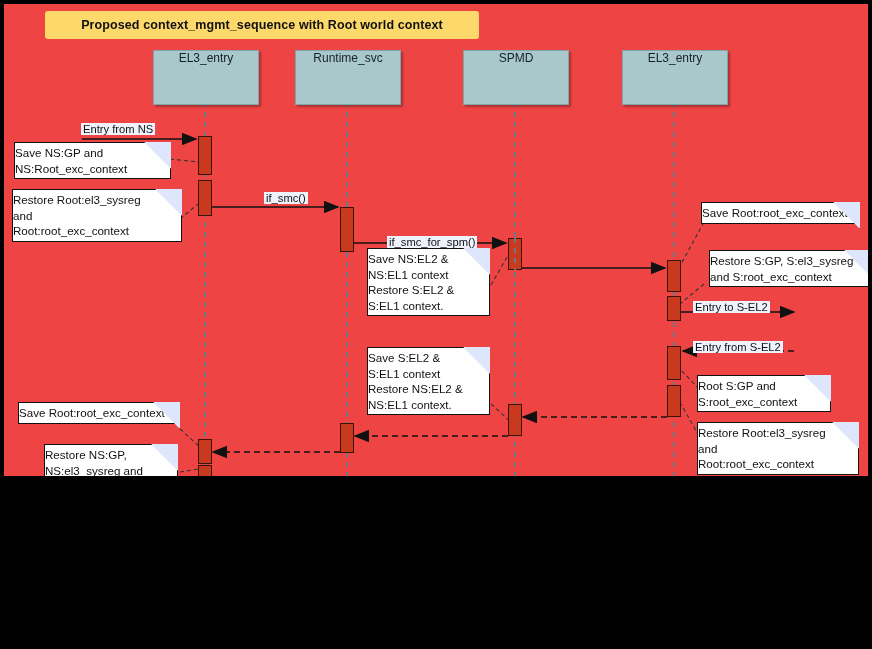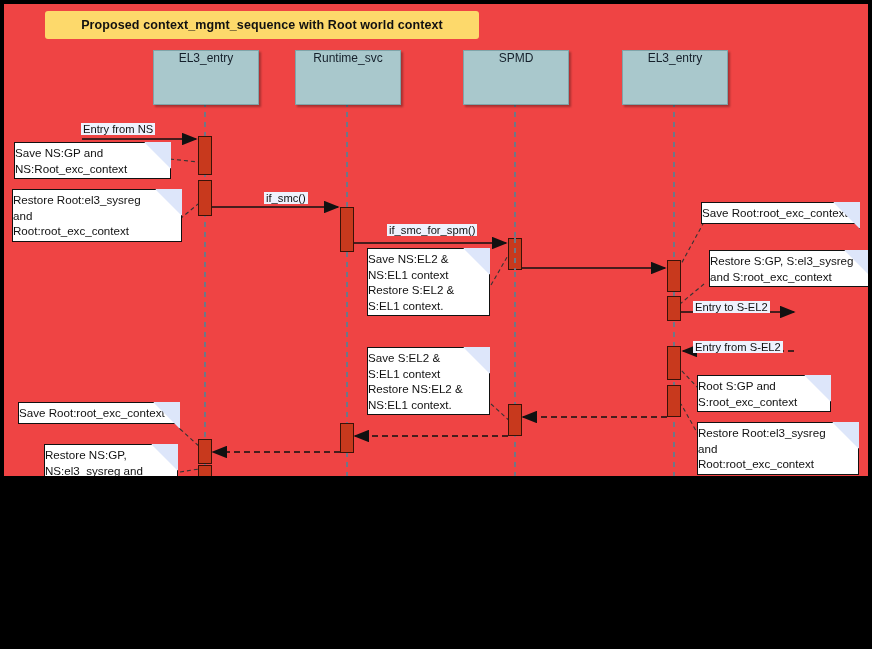--- a/index.html
+++ b/index.html
@@ -137,21 +137,21 @@
   <div class="act-bar" style="left:336px;top:419px;height:30px;"></div>
   <div class="act-bar" style="left:194px;top:435px;height:25px;"></div>
   <div class="act-bar" style="left:194px;top:461px;height:32px;"></div>
 
   <svg style="position:absolute;left:0;top:0;width:872px;height:649px;pointer-events:none;">
     <line x1="511" y1="234" x2="511" y2="266" stroke="#6f7785" stroke-width="2" stroke-dasharray="5,5"></line>
   </svg>
 
   <div class="msg-label" style="left:77px;top:119px;">Entry from NS</div>
   <div class="msg-label" style="left:260px;top:188px;">if_smc()</div>
-  <div class="msg-label" style="left:383px;top:220px;">if_smc_for_spm()</div>
+  <div class="msg-label" style="left:383px;top:232px;">if_smc_for_spm()</div>
   <div class="msg-label" style="left:689px;top:297px;">Entry to S-EL2</div>
   <div class="msg-label" style="left:689px;top:337px;">Entry from S-EL2</div>
 
   <div class="note" style="left:10px;top:138px;width:157px;">Save NS:GP and
 NS:Root_exc_context</div>
   <div class="note" style="left:8px;top:185px;width:170px;">Restore Root:el3_sysreg
 and
 Root:root_exc_context</div>
   <div class="note" style="left:363px;top:244px;width:123px;">Save NS:EL2 &amp;
 NS:EL1 context

